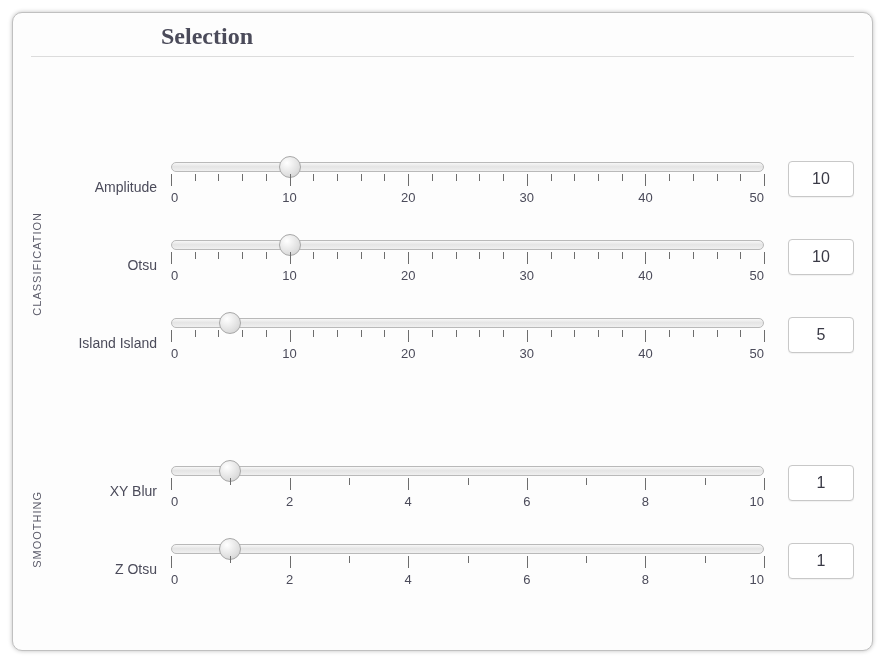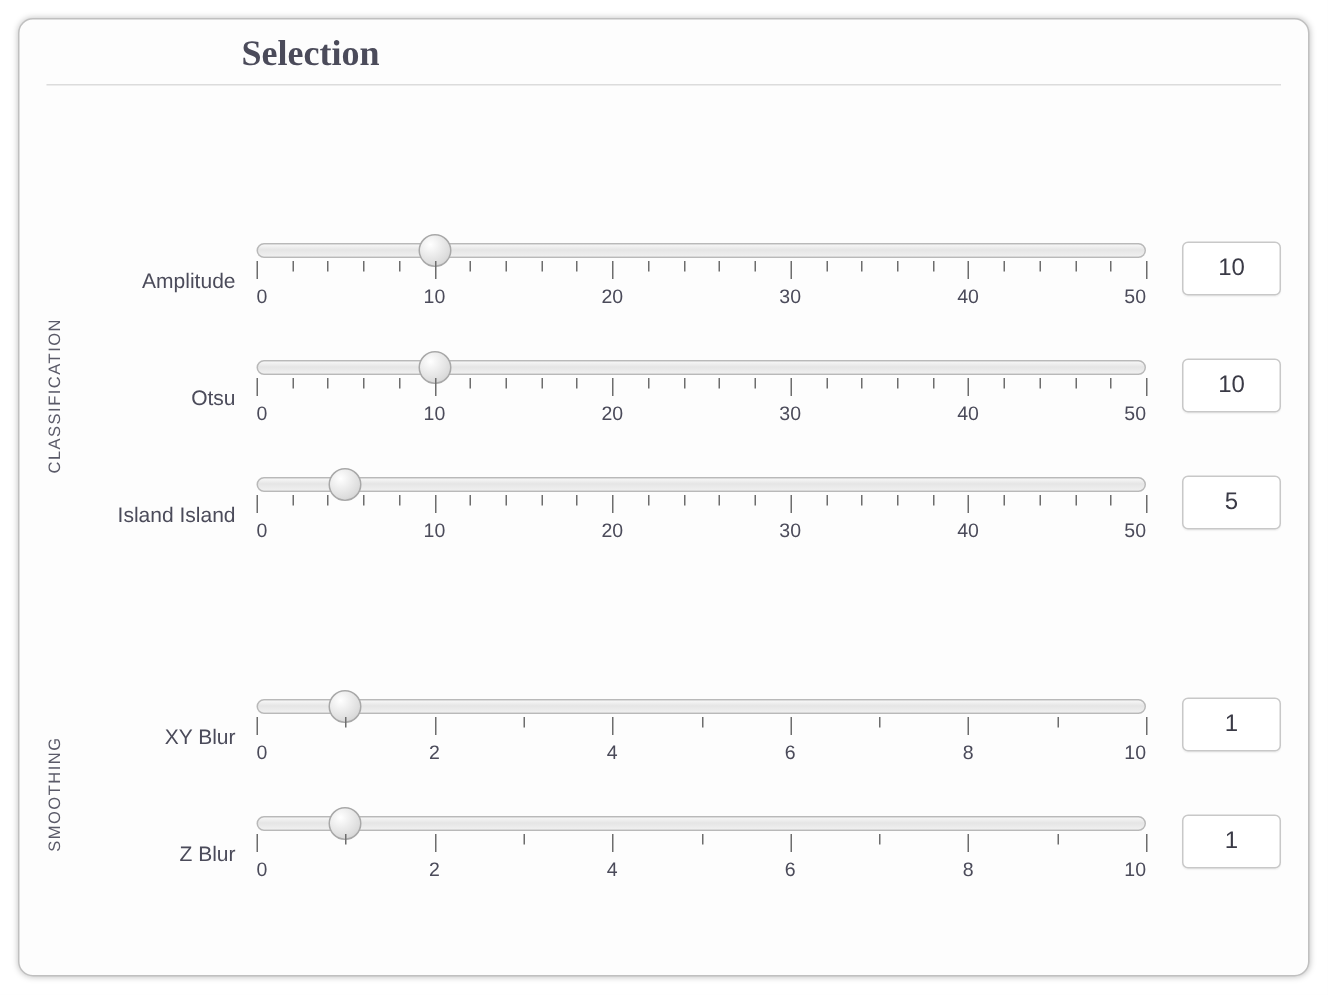--- a/index.html
+++ b/index.html
@@ -289,21 +289,21 @@
                 <div class="tick major" style="left: 80%;"></div>
                 <div class="tick-label" style="left: 80%;">8</div>
                 <div class="tick" style="left: 90%;"></div>
                 <div class="tick major" style="left: 100%;"></div>
                 <div class="tick-label edge-right" style="left: 100%;">10</div>
               </div>
             </div>
             <div class="value-box">1</div>
           </div>
           <div class="row">
-            <div class="row-label">Z Blur</div>
+            <div class="row-label">Z Otsu</div>
             <div class="slider-zone">
               <div class="track"></div>
               <div class="thumb" style="left: 10%;"></div>
               <div class="ticks">
                 <div class="tick major" style="left: 0%;"></div>
                 <div class="tick-label edge-left" style="left: 0%;">0</div>
                 <div class="tick" style="left: 10%;"></div>
                 <div class="tick major" style="left: 20%;"></div>
                 <div class="tick-label" style="left: 20%;">2</div>
                 <div class="tick" style="left: 30%;"></div>

